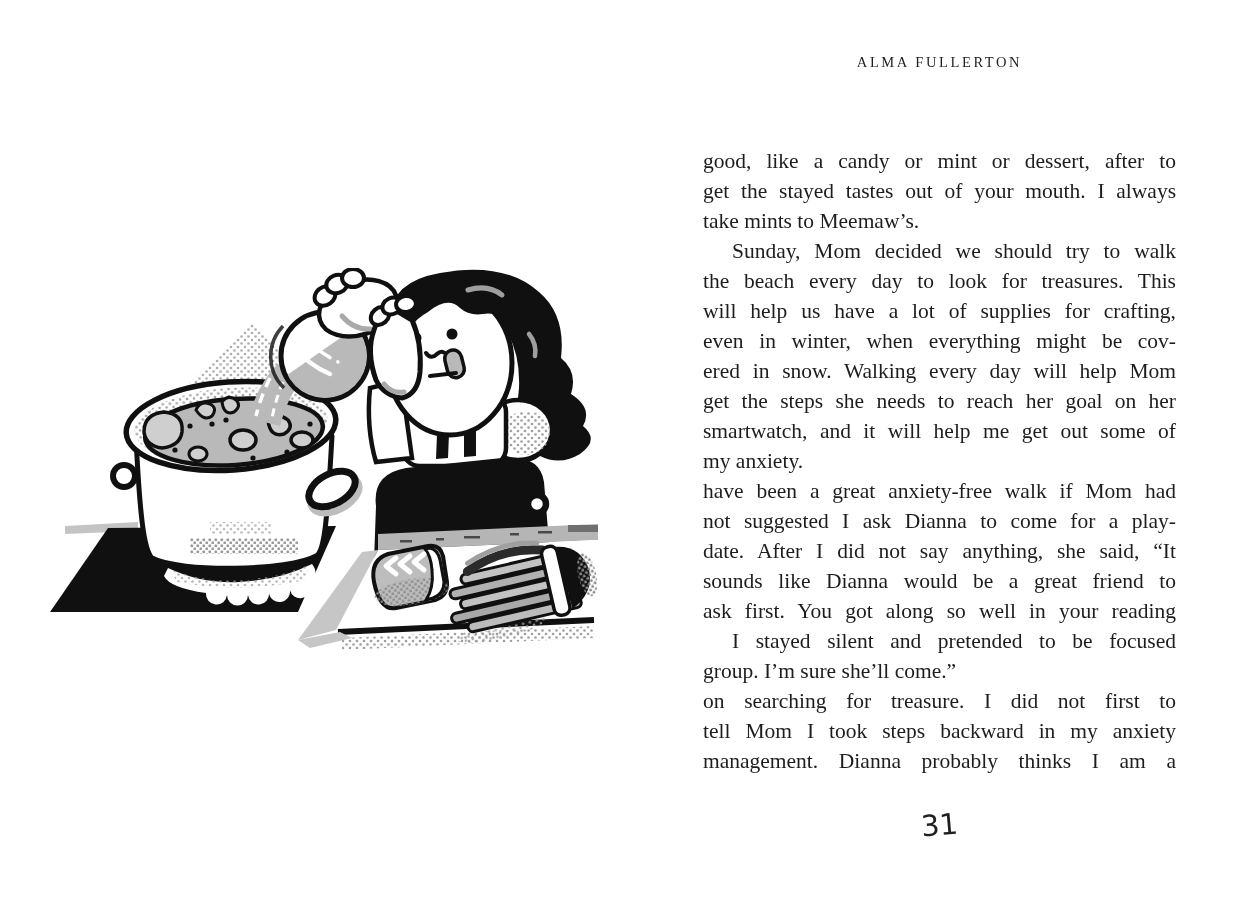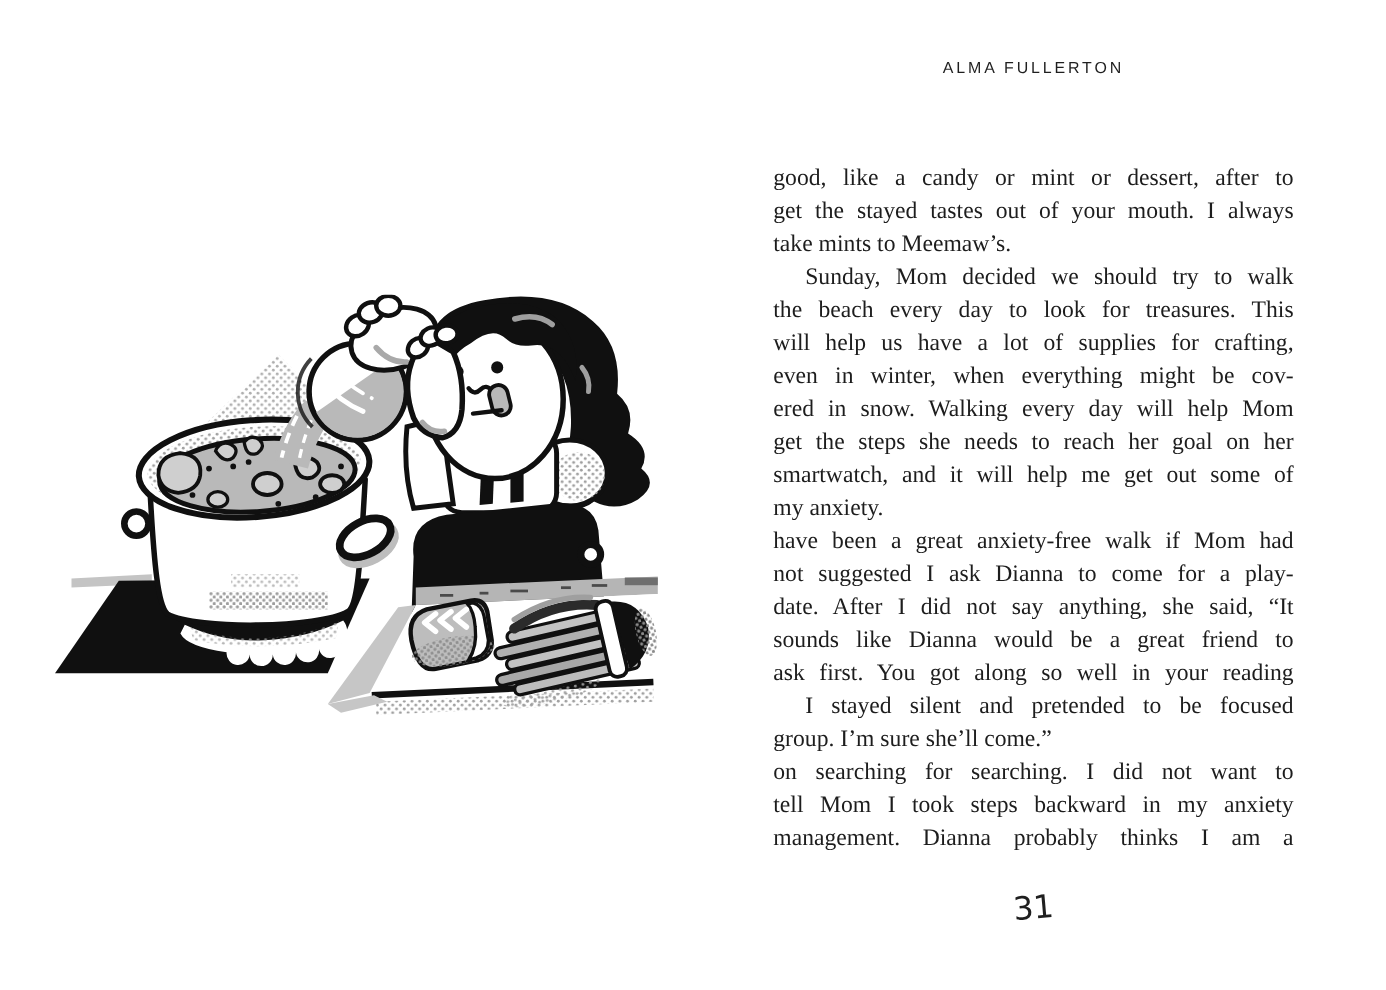--- a/index.html
+++ b/index.html
@@ -9,21 +9,21 @@
     position: relative;
     overflow: hidden;
     font-family: "Liberation Serif", serif;
   }
   .page { position: absolute; inset: 0; }
 
   .running-header {
     position: absolute;
     left: 703px; top: 54px; width: 473px;
     text-align: center;
-    font-family: Liberation Sans, sans-serif;
+    font-family: Liberation Serif, serif;
     font-size: 14.5px;
     letter-spacing: 2.6px;
     font-weight: 400;
     color: #1f1f1f;
   }
 
   .illo {
     position: absolute;
     left: 40px; top: 268px;
     width: 560px; height: 394px;
@@ -221,21 +221,21 @@
       <div class="line">get the steps she needs to reach her goal on her</div>
       <div class="line">smartwatch, and it will help me get out some of</div>
       <div class="line para-end">my anxiety.</div>
       <div class="line">have been a great anxiety-free walk if Mom had</div>
       <div class="line">not suggested I ask Dianna to come for a play-</div>
       <div class="line">date. After I did not say anything, she said, “It</div>
       <div class="line">sounds like Dianna would be a great friend to</div>
       <div class="line">ask first. You got along so well in your reading</div>
       <div class="line indent">I stayed silent and pretended to be focused</div>
       <div class="line para-end">group. I’m sure she’ll come.”</div>
-      <div class="line">on searching for searching. I did not want to</div>
+      <div class="line">on searching for treasure. I did not first to</div>
       <div class="line">tell Mom I took steps backward in my anxiety</div>
       <div class="line">management. Dianna probably thinks I am a</div>
     </div>
 
   <div class="folio">
     <span class="folio-num">31</span>
   </div>
 
 </div>
 

